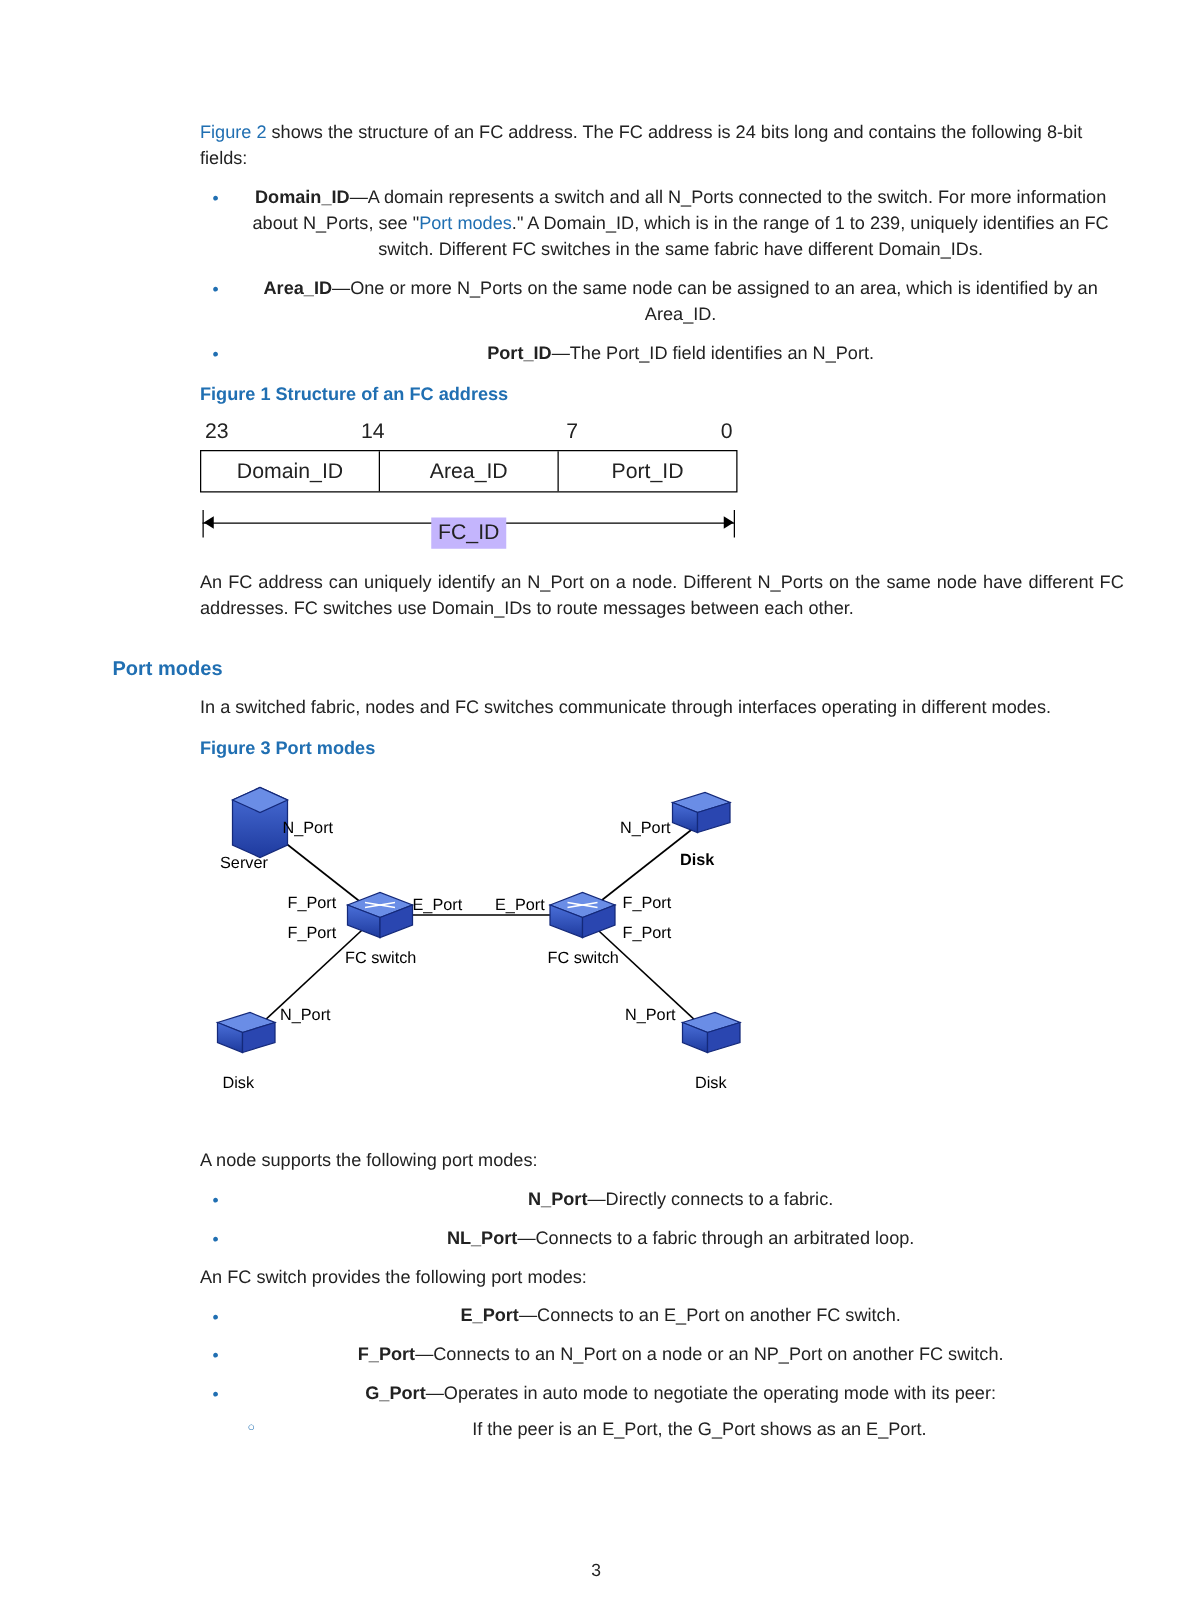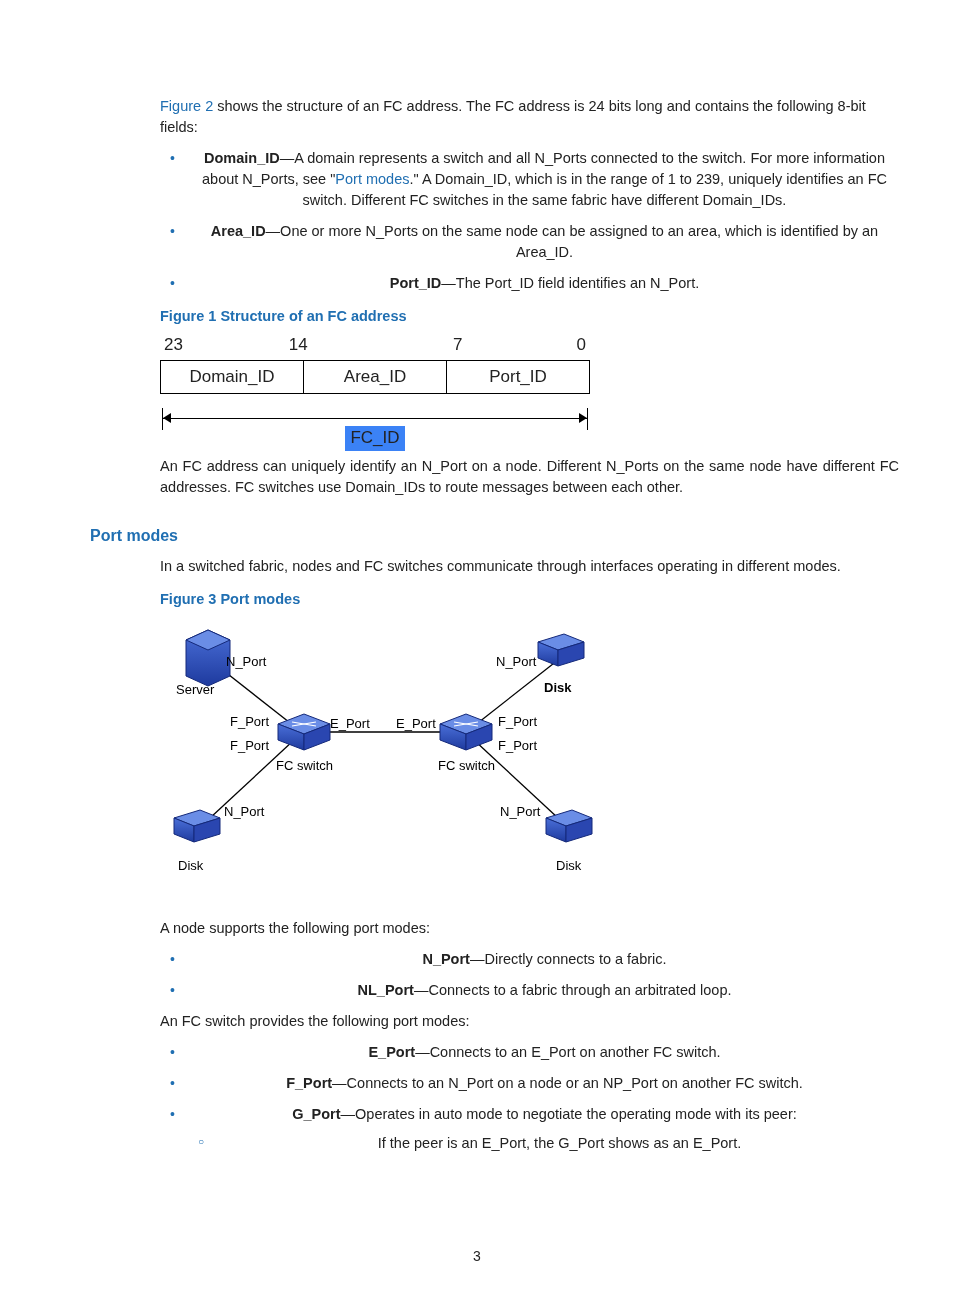--- a/index.html
+++ b/index.html
@@ -130,23 +130,23 @@
   .fig2 .bracket .arrow {
     position:absolute; top:9px; width:0;height:0;
     border-top:5px solid transparent;border-bottom:5px solid transparent;
   }
   .fig2 .bracket .arrow.l { left:3px; border-right:8px solid #000;}
   .fig2 .bracket .arrow.r { right:3px; border-left:8px solid #000;}
   .fig2 .bracket .lab {
     position: absolute;
     left: 0; right: 0; top: 6px;
     text-align: center;
-    background: #3b82f6;
+    background: #c4b5fd;
     width: 60px;
-    margin: 16px auto;
+    margin: 4px auto;
   }
   
   .fig3 { margin: 8px 0 24px 0; }
 </style>
 </head>
 <body>
 
 <div class="page">
   <div class="body-indent">
     <p><span class="link">Figure 2</span><span> shows the structure of an FC address. The FC address is 24 bits long and contains the following 8-bit fields:</span></p>

